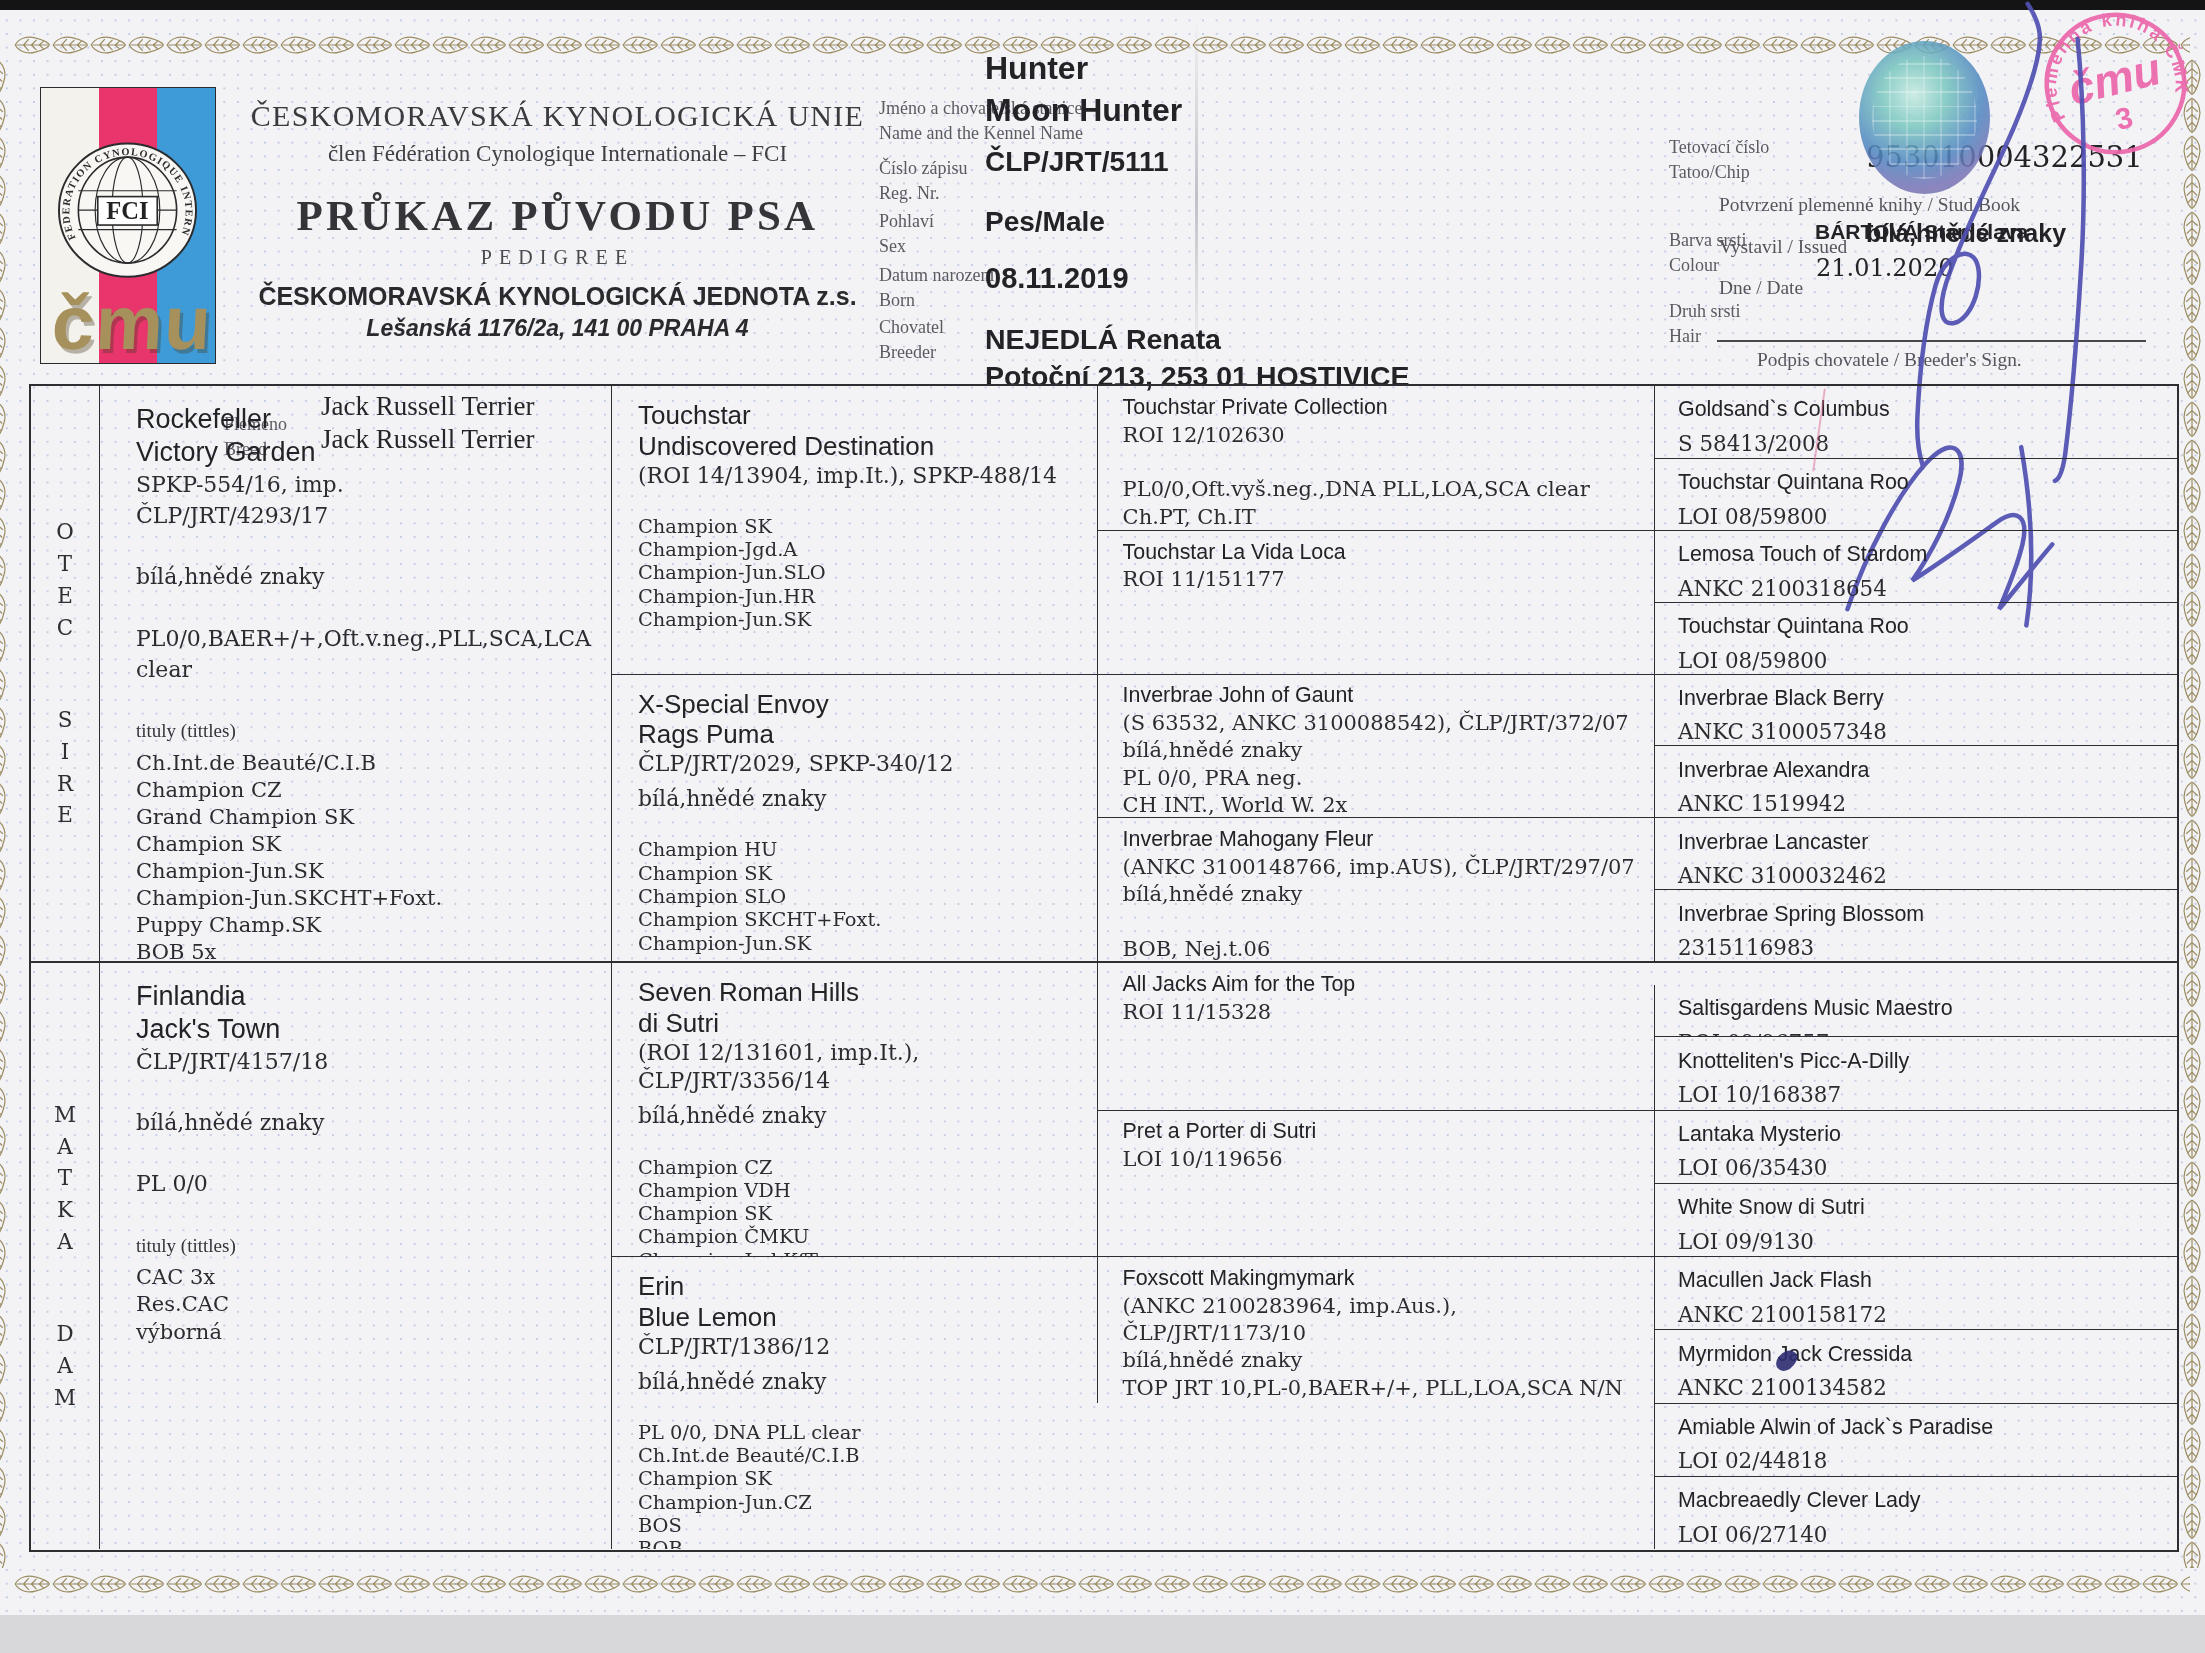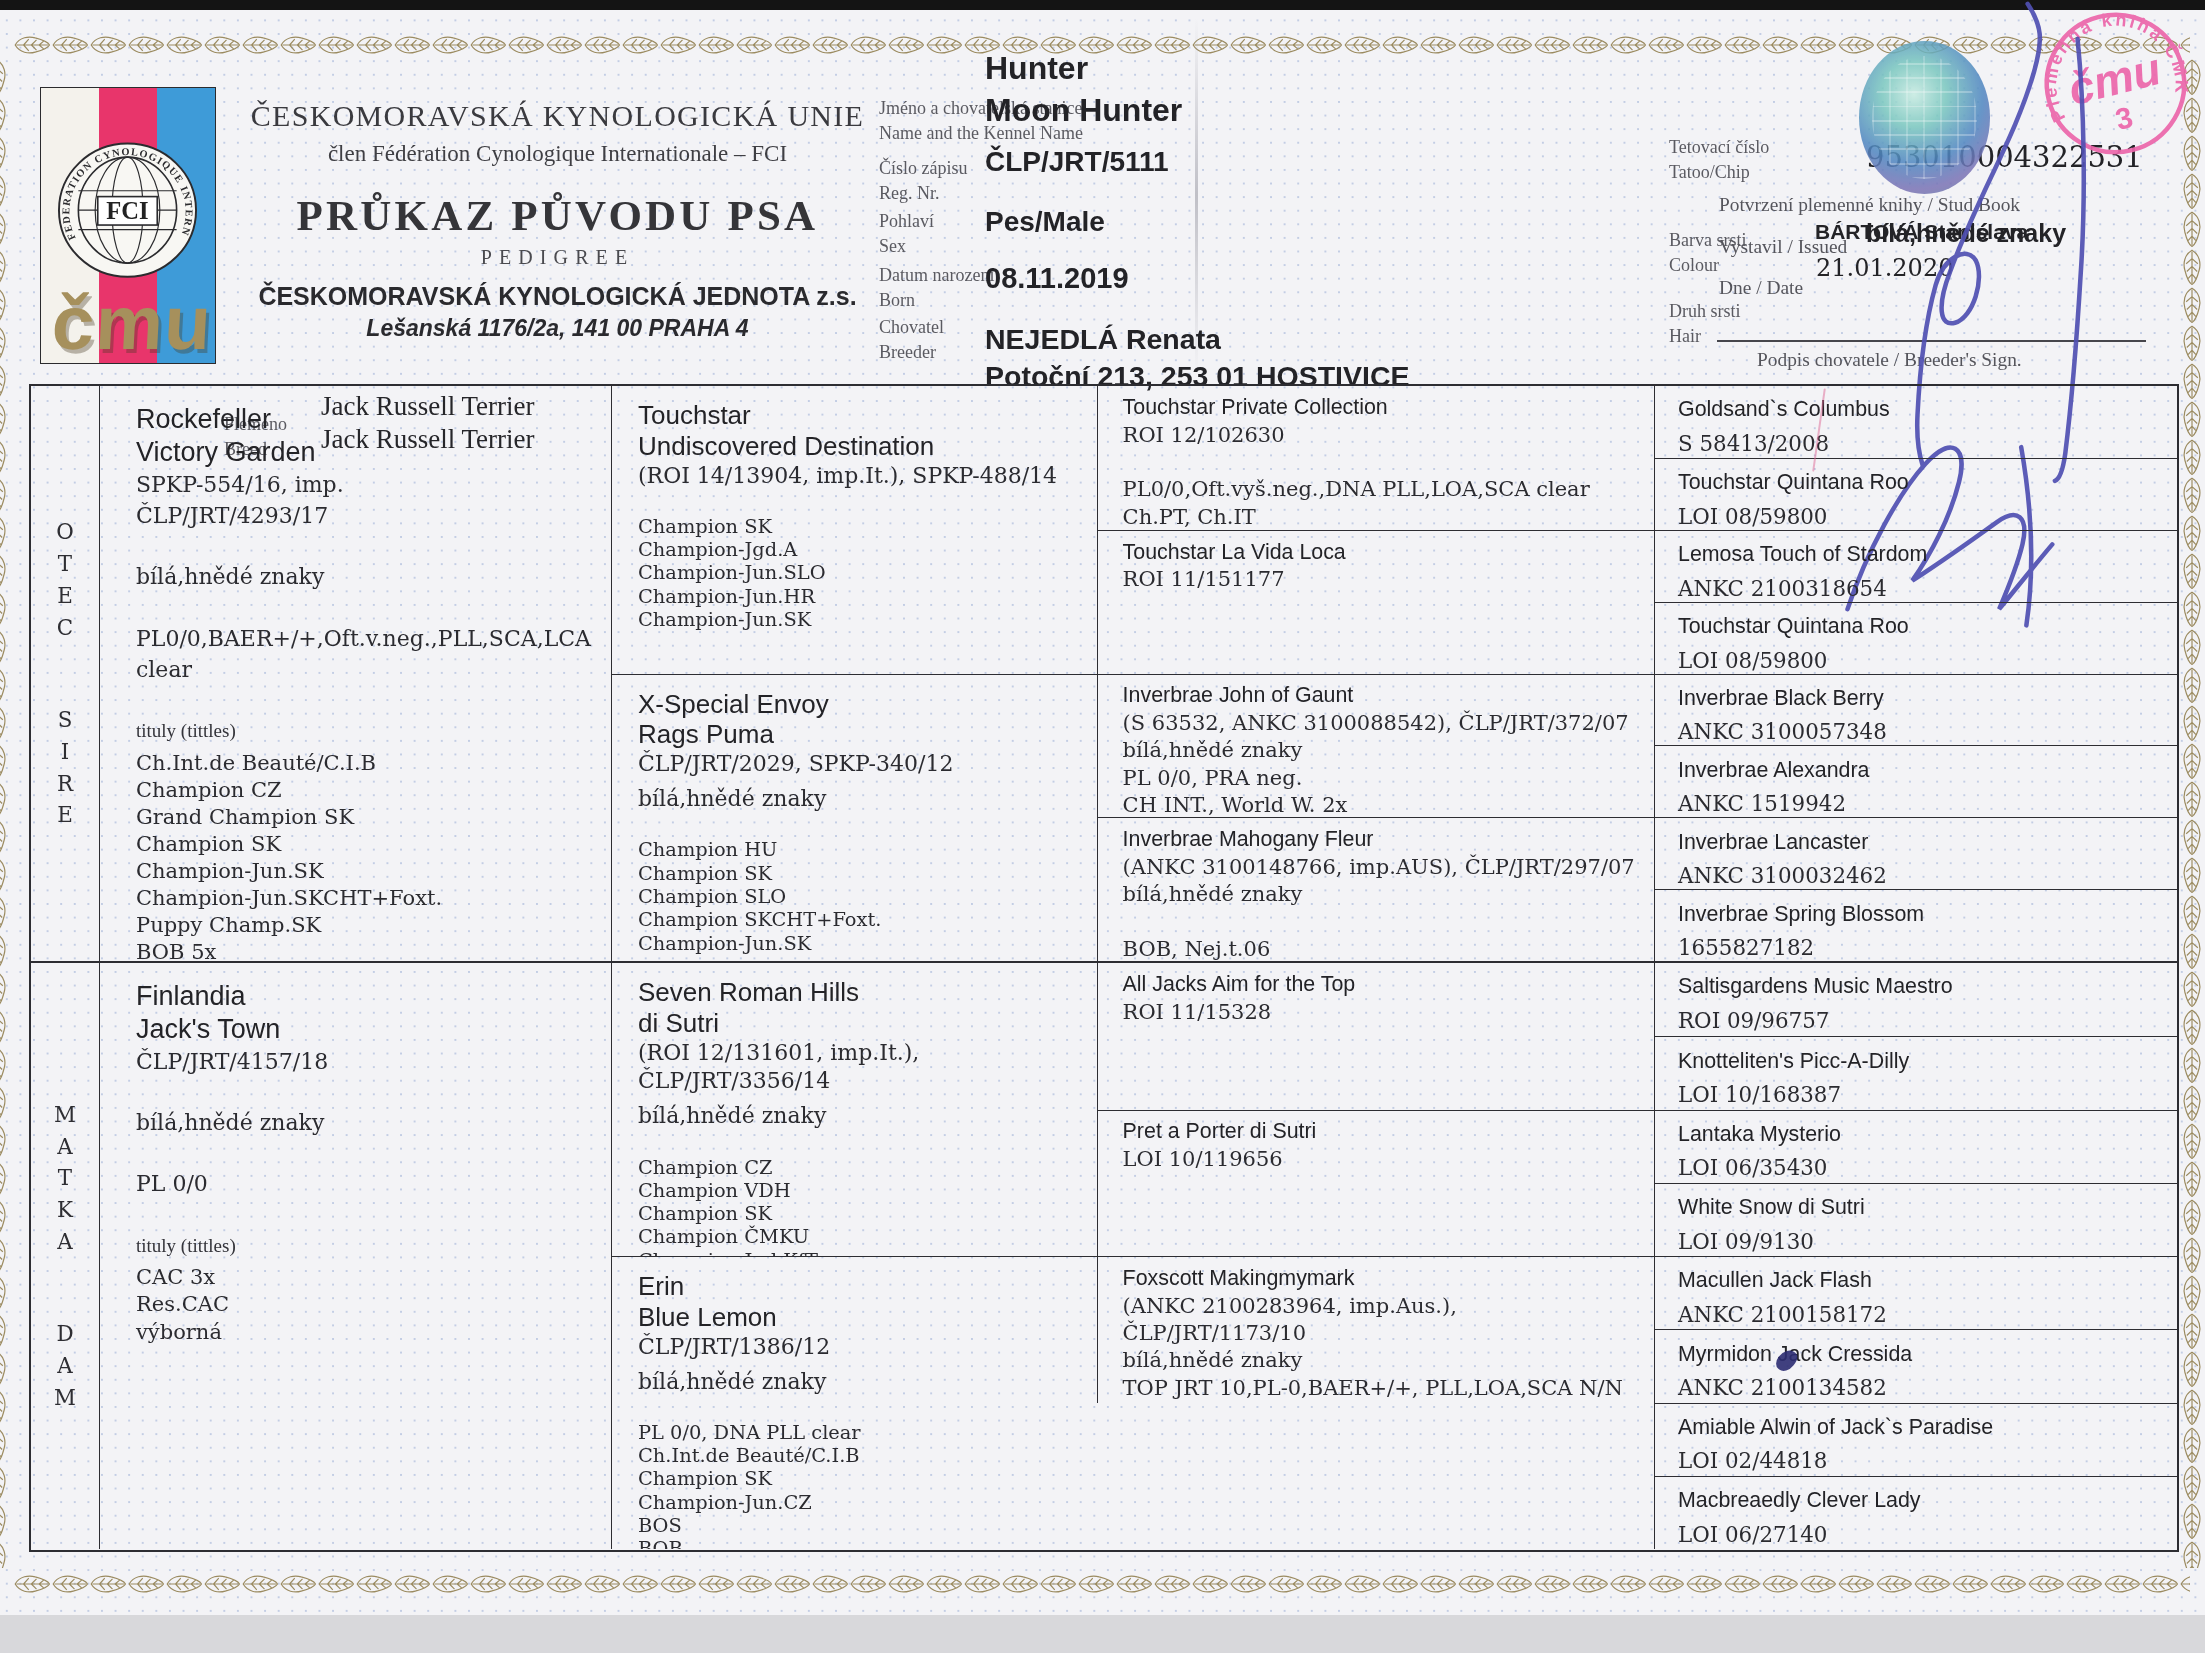--- a/index.html
+++ b/index.html
@@ -1681,21 +1681,21 @@
         <div class="pcell c4" style="grid-area: 6 / 5 / span 1;">
           <div class="cell-name">Inverbrae Alexandra</div>
           <div class="cell-serif reg">ANKC 1519942</div>
         </div>
         <div class="pcell c4" style="grid-area: 7 / 5 / span 1;">
           <div class="cell-name">Inverbrae Lancaster</div>
           <div class="cell-serif reg">ANKC 3100032462</div>
         </div>
         <div class="pcell c4" style="grid-area: 8 / 5 / span 1;">
           <div class="cell-name">Inverbrae Spring Blossom</div>
-          <div class="cell-serif reg">1655827182</div>
+          <div class="cell-serif reg">2315116983</div>
         </div>
       </div>
     <div class="ped-half" id="dam-half">
         <div class="pcell label-col first-row" style="grid-area: 1 / 1 / span 8;">
           <div class="vword">
             <span class="vletter">M</span>
             <span class="vletter">A</span>
             <span class="vletter">T</span>
             <span class="vletter">K</span>
             <span class="vletter">A</span>
@@ -1748,21 +1748,21 @@
           <div class="cell-name">Pret a Porter di Sutri</div>
           <div class="cell-serif reg">LOI 10/119656</div>
         </div>
         <div class="pcell c3" style="grid-area: 5 / 4 / span 2;">
           <div class="cell-name">Foxscott Makingmymark</div>
           <div class="cell-serif reg">(ANKC 2100283964, imp.Aus.), ČLP/JRT/1173/10</div>
           <div class="cell-serif">bílá,hnědé znaky
 TOP JRT 10,PL-0,BAER+/+, PLL,LOA,SCA N/N
 Ch.CZ, Ch.HU, Nár.v.2x, Klub-SgA</div>
         </div>
-        <div class="pcell c4 first-row" style="grid-area: 1 / 5 / span 1;">
+        <div class="pcell c4 first-row" style="grid-area: 1 / 5 / span 1; margin-top: 22px;">
           <div class="cell-name">Saltisgardens Music Maestro</div>
           <div class="cell-serif reg">ROI 09/96757</div>
         </div>
         <div class="pcell c4" style="grid-area: 2 / 5 / span 1;">
           <div class="cell-name">Knotteliten's Picc-A-Dilly</div>
           <div class="cell-serif reg">LOI 10/168387</div>
         </div>
         <div class="pcell c4" style="grid-area: 3 / 5 / span 1;">
           <div class="cell-name">Lantaka Mysterio</div>
           <div class="cell-serif reg">LOI 06/35430</div>

